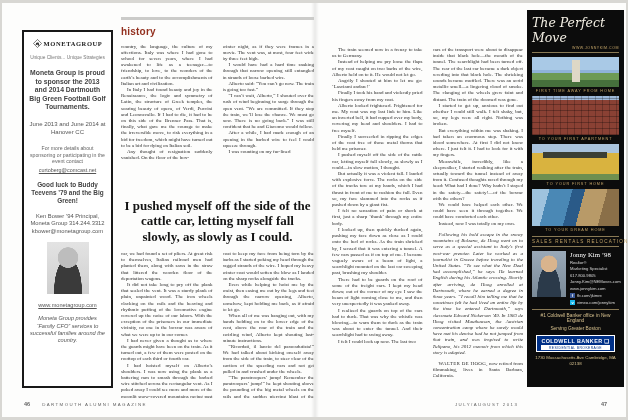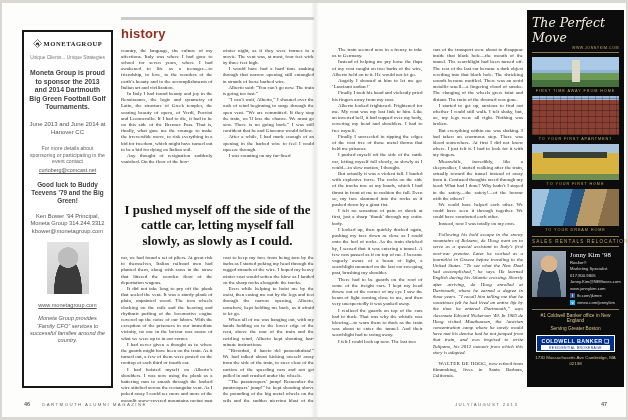--- a/index.html
+++ b/index.html
@@ -27,21 +27,21 @@
               background:
                 radial-gradient(circle at 50% 30%, #bdbdbd 0 24%, rgba(0,0,0,0) 25%),
                 radial-gradient(ellipse at 50% 92%, #3a3a3a 0 46%, rgba(0,0,0,0) 47%),
                 linear-gradient(#e3e3e3, #cfcfcf); }
   .mg-site { font-size:5.6px; color:#555; text-decoration:underline; margin-top:8px; display:block; }
   .mg-blurb { font-size:5.6px; font-style:italic; margin-top:7px; line-height:7.4px; color:#555; }
 
   
   .lpage { position:absolute; left:121px; top:17px; width:193px; }
   .toprule { height:2.5px; background:#cbcbc9; }
-  .history { font-family:"Liberation Sans", sans-serif; font-weight:bold; font-size:13px;
+  .history { font-family:"Liberation Sans", sans-serif; font-weight:bold; font-size:10px;
              color:#93301f; margin-top:6px; letter-spacing:.2px; }
   .twocol { display:flex; gap:10px; margin-top:7px; }
   .tcol { width:91.5px; font-size:5px; line-height:6.2px; text-align:justify; color:#2a2a2a; overflow:hidden; }
   .tcol p { text-indent:6px; }
   .cont-start p:first-child { text-indent:0; }
   .col-top { height:146px; }
   .col-bot { height:147px; }
   .pullquote { font-weight:bold; font-size:13px; line-height:15.5px; text-align:center;
                color:#141414; margin:8px 1px 7px; }
 

